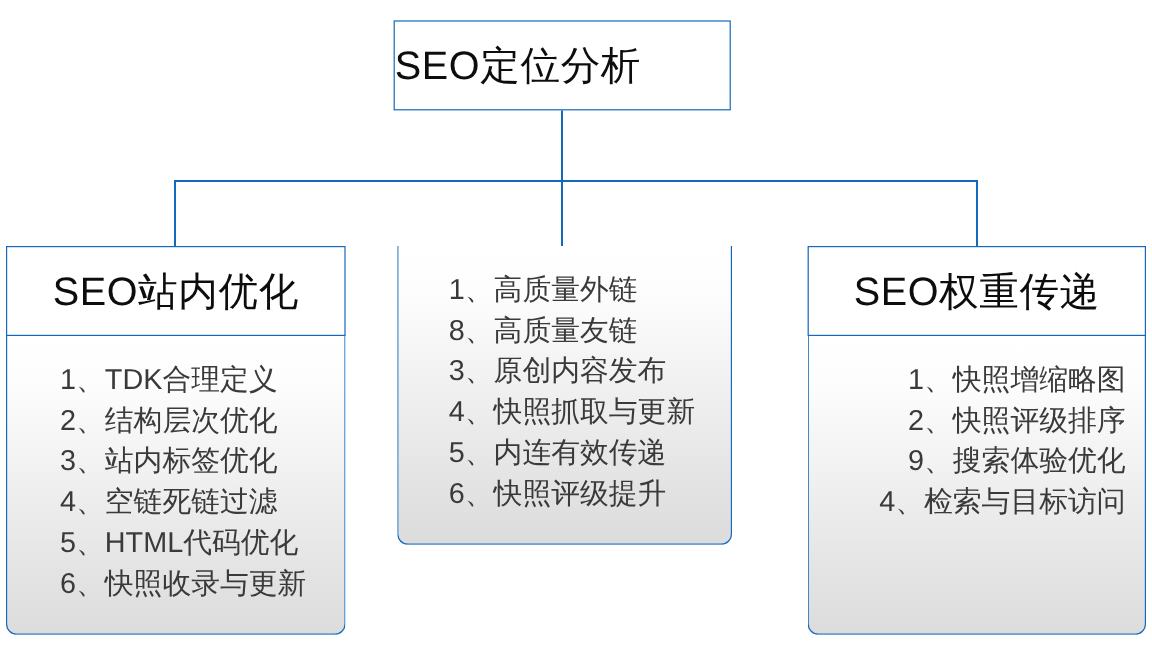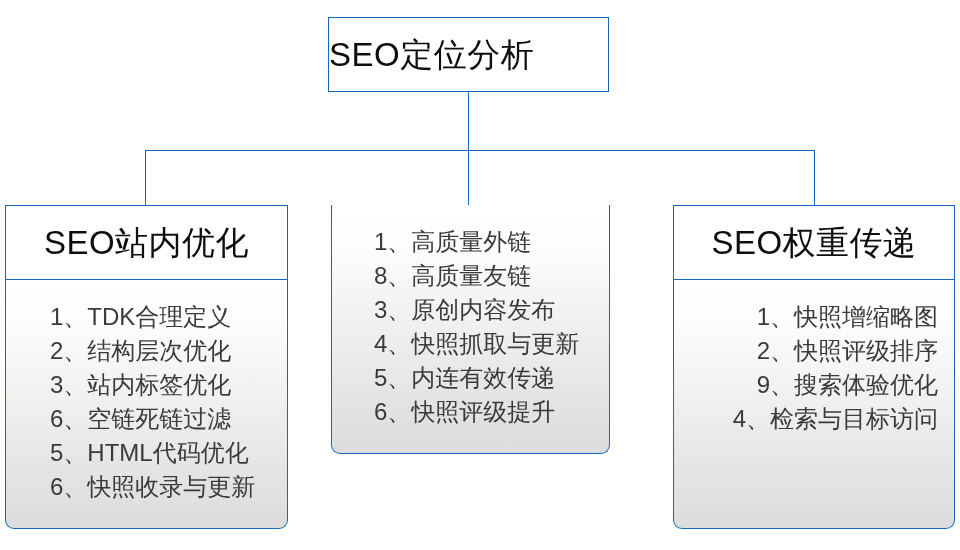--- a/index.html
+++ b/index.html
@@ -130,21 +130,21 @@
 
   <div class="column column-1">
     <div class="column-header">
       <span class="header-title">SEO站内优化</span>
     </div>
     <div class="column-body">
       <ul class="item-list">
         <li class="list-item">1、TDK合理定义</li>
         <li class="list-item">2、结构层次优化</li>
         <li class="list-item">3、站内标签优化</li>
-        <li class="list-item">6、空链死链过滤</li>
+        <li class="list-item">4、空链死链过滤</li>
         <li class="list-item">5、HTML代码优化</li>
         <li class="list-item">6、快照收录与更新</li>
       </ul>
     </div>
   </div>
 
   <div class="column column-2">
     <div class="column-body">
       <ul class="item-list">
         <li class="list-item">1、高质量外链</li>

